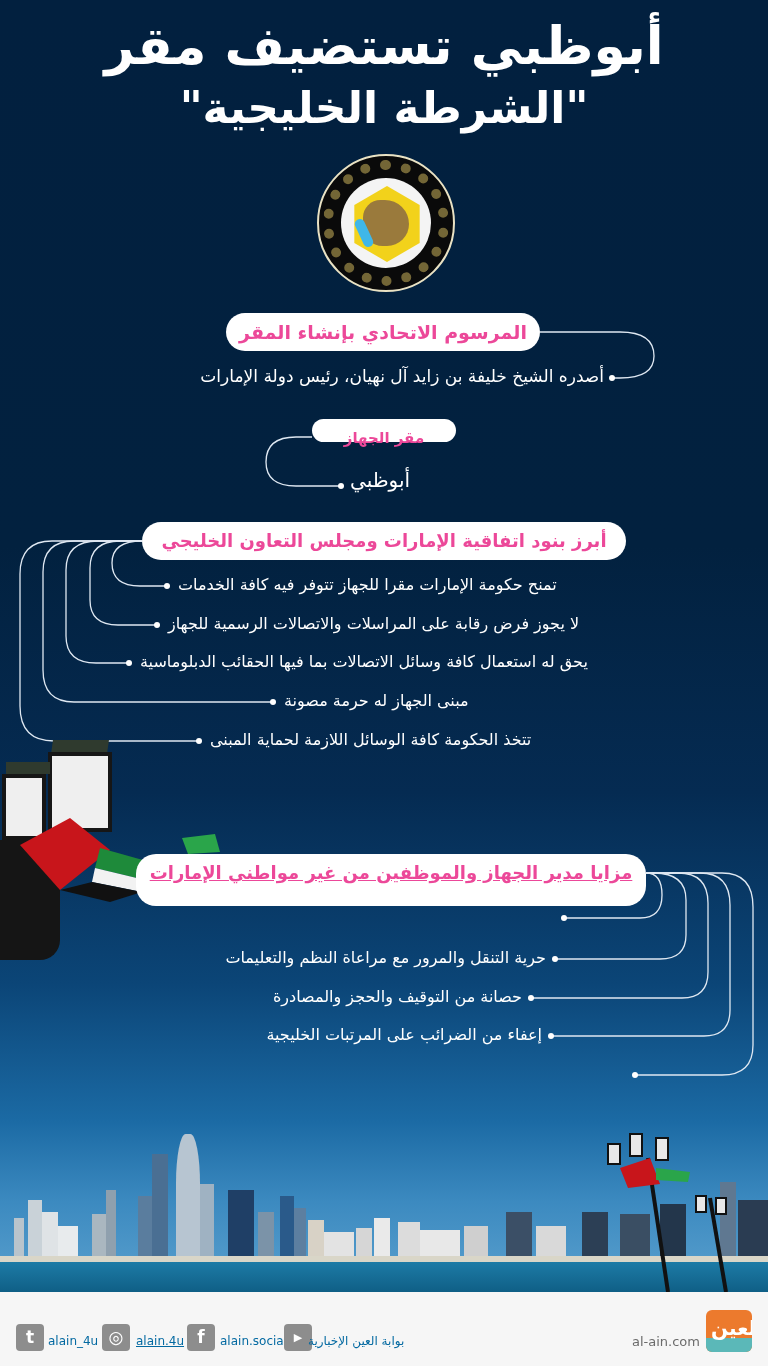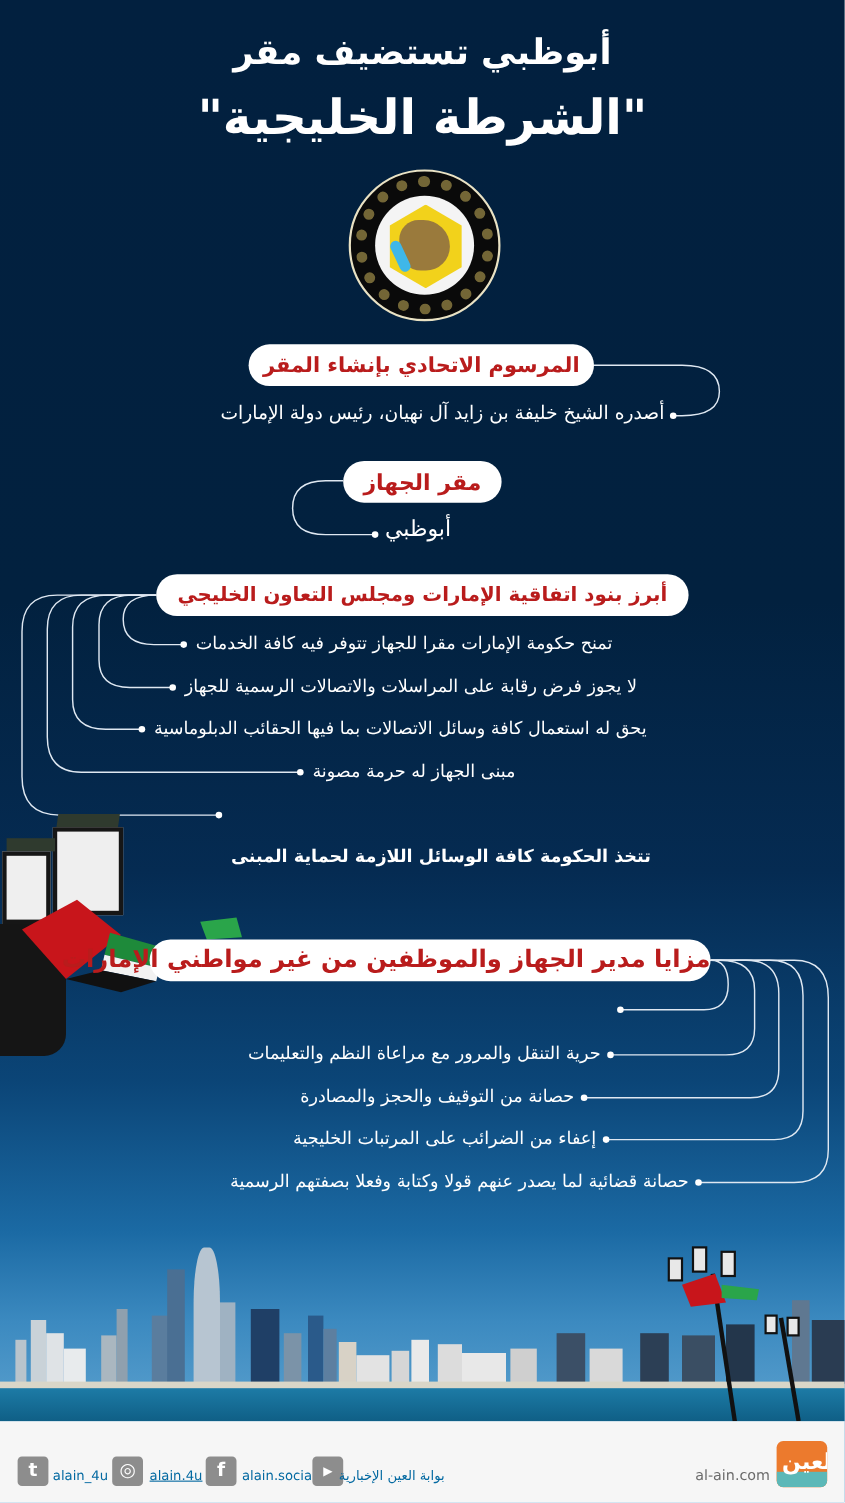--- a/index.html
+++ b/index.html
@@ -2,32 +2,32 @@
 <html><head>
 <meta charset="utf-8">
 <style>
   html, body { margin:0; padding:0; }
   body { width:768px; height:1366px; overflow:hidden; font-family:"DejaVu Sans", sans-serif; }
   .page {
     position:relative; width:768px; height:1366px; overflow:hidden;
     background: linear-gradient(180deg,#02203f 0%,#02213f 40%,#052b52 58%,#0b4577 72%,#1b6aa4 82%,#3c8ac0 88%,#4f98c9 92%,#5aa0cf 94%);
   }
   .title { position:absolute; left:0; right:0; text-align:center; color:#fff; font-weight:bold; direction:rtl; }
-  .t1 { top:28px; font-size:32px; letter-spacing:-1px; }
+  .t1 { top:16px; font-size:52px; letter-spacing:-1px; }
   .t2 { top:82px; font-size:44px; letter-spacing:-2px; }
 
   .emblem { position:absolute; left:317px; top:154px; width:138px; height:138px; border-radius:50%; background:#0a0a0a; border:2px solid #e9e2c4; box-sizing:border-box; }
   .emblem .inner { position:absolute; left:22px; top:22px; width:90px; height:90px; border-radius:50%; background:#f4f4f4; }
   .emblem .hex { position:absolute; left:30px; top:30px; width:76px; height:76px; background:#f2d21b;
     clip-path: polygon(50% 0%, 93% 25%, 93% 75%, 50% 100%, 7% 75%, 7% 25%); }
   .emblem .land { position:absolute; left:44px; top:44px; width:46px; height:46px; background:#9a7a3c; border-radius:40% 55% 50% 45%; }
   .emblem .water { position:absolute; left:40px; top:62px; width:10px; height:30px; background:#3fb7e8; transform:rotate(-25deg); border-radius:5px; }
   .emblem .ring-text { position:absolute; inset:4px; border-radius:50%; border:10px dotted #c9b25a; opacity:.55; }
 
-  .pill { position:absolute; background:#fff; color:#b91c1c; font-weight:bold; border-radius:20px; text-align:center; direction:rtl; white-space:nowrap; }
+  .pill { position:absolute; background:#fff; color:#ec4899; font-weight:bold; border-radius:20px; text-align:center; direction:rtl; white-space:nowrap; }
   .txt { position:absolute; color:#fff; direction:rtl; white-space:nowrap; font-size:16px; }
   .dot { position:absolute; width:6px; height:6px; background:#fff; border-radius:50%; }
 
   svg.lines { position:absolute; left:0; top:0; }
 
   
   .lamp { position:absolute; }
   .lamp .body { position:absolute; background:#efefef; border:4px solid #161616; box-sizing:border-box; }
   .lamp .cap { position:absolute; background:#2b2b2b; }
   .flag { position:absolute; }
@@ -79,71 +79,70 @@
       <path d="M646 873 H678 Q708 873 708 903 V972 Q708 998 682 998 H532"></path>
       <path d="M646 873 H700 Q730 873 730 905 V1010 Q730 1036 704 1036 H552"></path>
       <path d="M646 873 H722 Q753 873 753 907 V1045 Q753 1075 722 1075 H636"></path>
     </g>
   </svg>
 
   <div class="pill" style="left:226px;top:313px;width:314px;height:38px;font-size:19px;line-height:38px;">المرسوم الاتحادي بإنشاء المقر</div>
   <div class="dot" style="left:609px;top:375px;"></div>
   <div class="txt" style="right:164px;top:366px;font-size:17px;">أصدره الشيخ خليفة بن زايد آل نهيان، رئيس دولة الإمارات</div>
 
-  <div class="pill" style="left:312px;top:419px;width:144px;height:38px;font-size:20px;line-height:38px;">مقر الجهاز</div>
+  <div class="pill" style="left:312px;top:419px;width:144px;height:23px;font-size:15px;line-height:38px;">مقر الجهاز</div>
   <div class="dot" style="left:338px;top:483px;"></div>
   <div class="txt" style="left:350px;top:468px;font-size:20px;">أبوظبي</div>
 
   <div class="pill" style="left:142px;top:522px;width:484px;height:38px;font-size:18px;line-height:38px;">أبرز بنود اتفاقية الإمارات ومجلس التعاون الخليجي</div>
 
   <div class="dot" style="left:164px;top:583px;"></div>
   <div class="txt" style="left:178px;top:575px;">تمنح حكومة الإمارات مقرا للجهاز تتوفر فيه كافة الخدمات</div>
 
   <div class="dot" style="left:154px;top:622px;"></div>
   <div class="txt" style="left:168px;top:614px;">لا يجوز فرض رقابة على المراسلات والاتصالات الرسمية للجهاز</div>
 
   <div class="dot" style="left:126px;top:660px;"></div>
   <div class="txt" style="left:140px;top:652px;">يحق له استعمال كافة وسائل الاتصالات بما فيها الحقائب الدبلوماسية</div>
 
   <div class="dot" style="left:270px;top:699px;"></div>
   <div class="txt" style="left:284px;top:691px;">مبنى الجهاز له حرمة مصونة</div>
 
   <div class="dot" style="left:196px;top:738px;"></div>
-  <div class="txt" style="left:210px;top:769px;font-weight:bold;">تتخذ الحكومة كافة الوسائل اللازمة لحماية المبنى</div>
+  <div class="txt" style="left:210px;top:730px;">تتخذ الحكومة كافة الوسائل اللازمة لحماية المبنى</div>
 
   <div class="lamp" style="left:0;top:740px;">
     <div class="cap" style="left:52px;top:0px;width:56px;height:14px;transform:skewX(-8deg);background:#2f3a2e;"></div>
     <div class="body" style="left:48px;top:12px;width:64px;height:80px;"></div>
     <div class="cap" style="left:6px;top:22px;width:44px;height:12px;background:#2f3a2e;"></div>
     <div class="body" style="left:2px;top:34px;width:44px;height:66px;"></div>
     <div class="cap" style="left:0px;top:100px;width:60px;height:120px;background:#151515;border-radius:0 0 20px 0;"></div>
   </div>
   <svg class="flag" style="left:0;top:810px;" width="230" height="100">
     <polygon points="20,35 70,8 110,40 60,80" fill="#c8151b"></polygon>
     <polygon points="100,38 150,52 145,70 95,58" fill="#1e8a3a"></polygon>
     <polygon points="95,58 145,70 142,82 92,72" fill="#f2f2f2"></polygon>
     <polygon points="60,80 92,72 142,82 110,92" fill="#111"></polygon>
     <polygon points="182,28 215,24 220,42 188,44" fill="#2aa54a"></polygon>
   </svg>
 
-  <div class="pill" style="left:136px;top:854px;width:510px;height:38px;font-size:22px;line-height:38px;">مزايا مدير الجهاز والموظفين من غير مواطني الإمارات</div>
+  <div class="pill" style="left:136px;top:854px;width:510px;height:52px;font-size:18px;line-height:38px;text-decoration:underline;">مزايا مدير الجهاز والموظفين من غير مواطني الإمارات</div>
 
   <div class="dot" style="left:561px;top:915px;"></div>
 
   <div class="dot" style="left:552px;top:956px;"></div>
   <div class="txt" style="right:222px;top:948px;text-align:right;">حرية التنقل والمرور مع مراعاة النظم والتعليمات</div>
 
   <div class="dot" style="left:528px;top:995px;"></div>
   <div class="txt" style="right:246px;top:987px;">حصانة من التوقيف والحجز والمصادرة</div>
 
   <div class="dot" style="left:548px;top:1033px;"></div>
   <div class="txt" style="right:226px;top:1025px;">إعفاء من الضرائب على المرتبات الخليجية</div>
 
   <div class="dot" style="left:632px;top:1072px;"></div>
-  <div class="txt" style="right:142px;top:1064px;">حصانة قضائية لما يصدر عنهم قولا وكتابة وفعلا بصفتهم الرسمية</div>
 
   <div>
     <div class="bld" style="left:14px;width:10px;height:40px;bottom:110px;top:1218px;background:#b9c4cc;"></div>
     <div class="bld" style="left:28px;top:1200px;width:14px;height:58px;background:#c9d2d8;"></div>
     <div class="bld" style="left:42px;top:1212px;width:16px;height:46px;background:#dfe3e6;"></div>
     <div class="bld" style="left:58px;top:1226px;width:20px;height:32px;background:#e8ebed;"></div>
     <div class="bld" style="left:92px;top:1214px;width:14px;height:44px;background:#aab7c0;"></div>
     <div class="bld" style="left:106px;top:1190px;width:10px;height:68px;background:#8fa0ae;"></div>
     <div class="bld" style="left:138px;top:1196px;width:24px;height:62px;background:#5a7d9e;"></div>
     <div class="bld" style="left:152px;top:1154px;width:16px;height:104px;background:#4a6f93;"></div>

